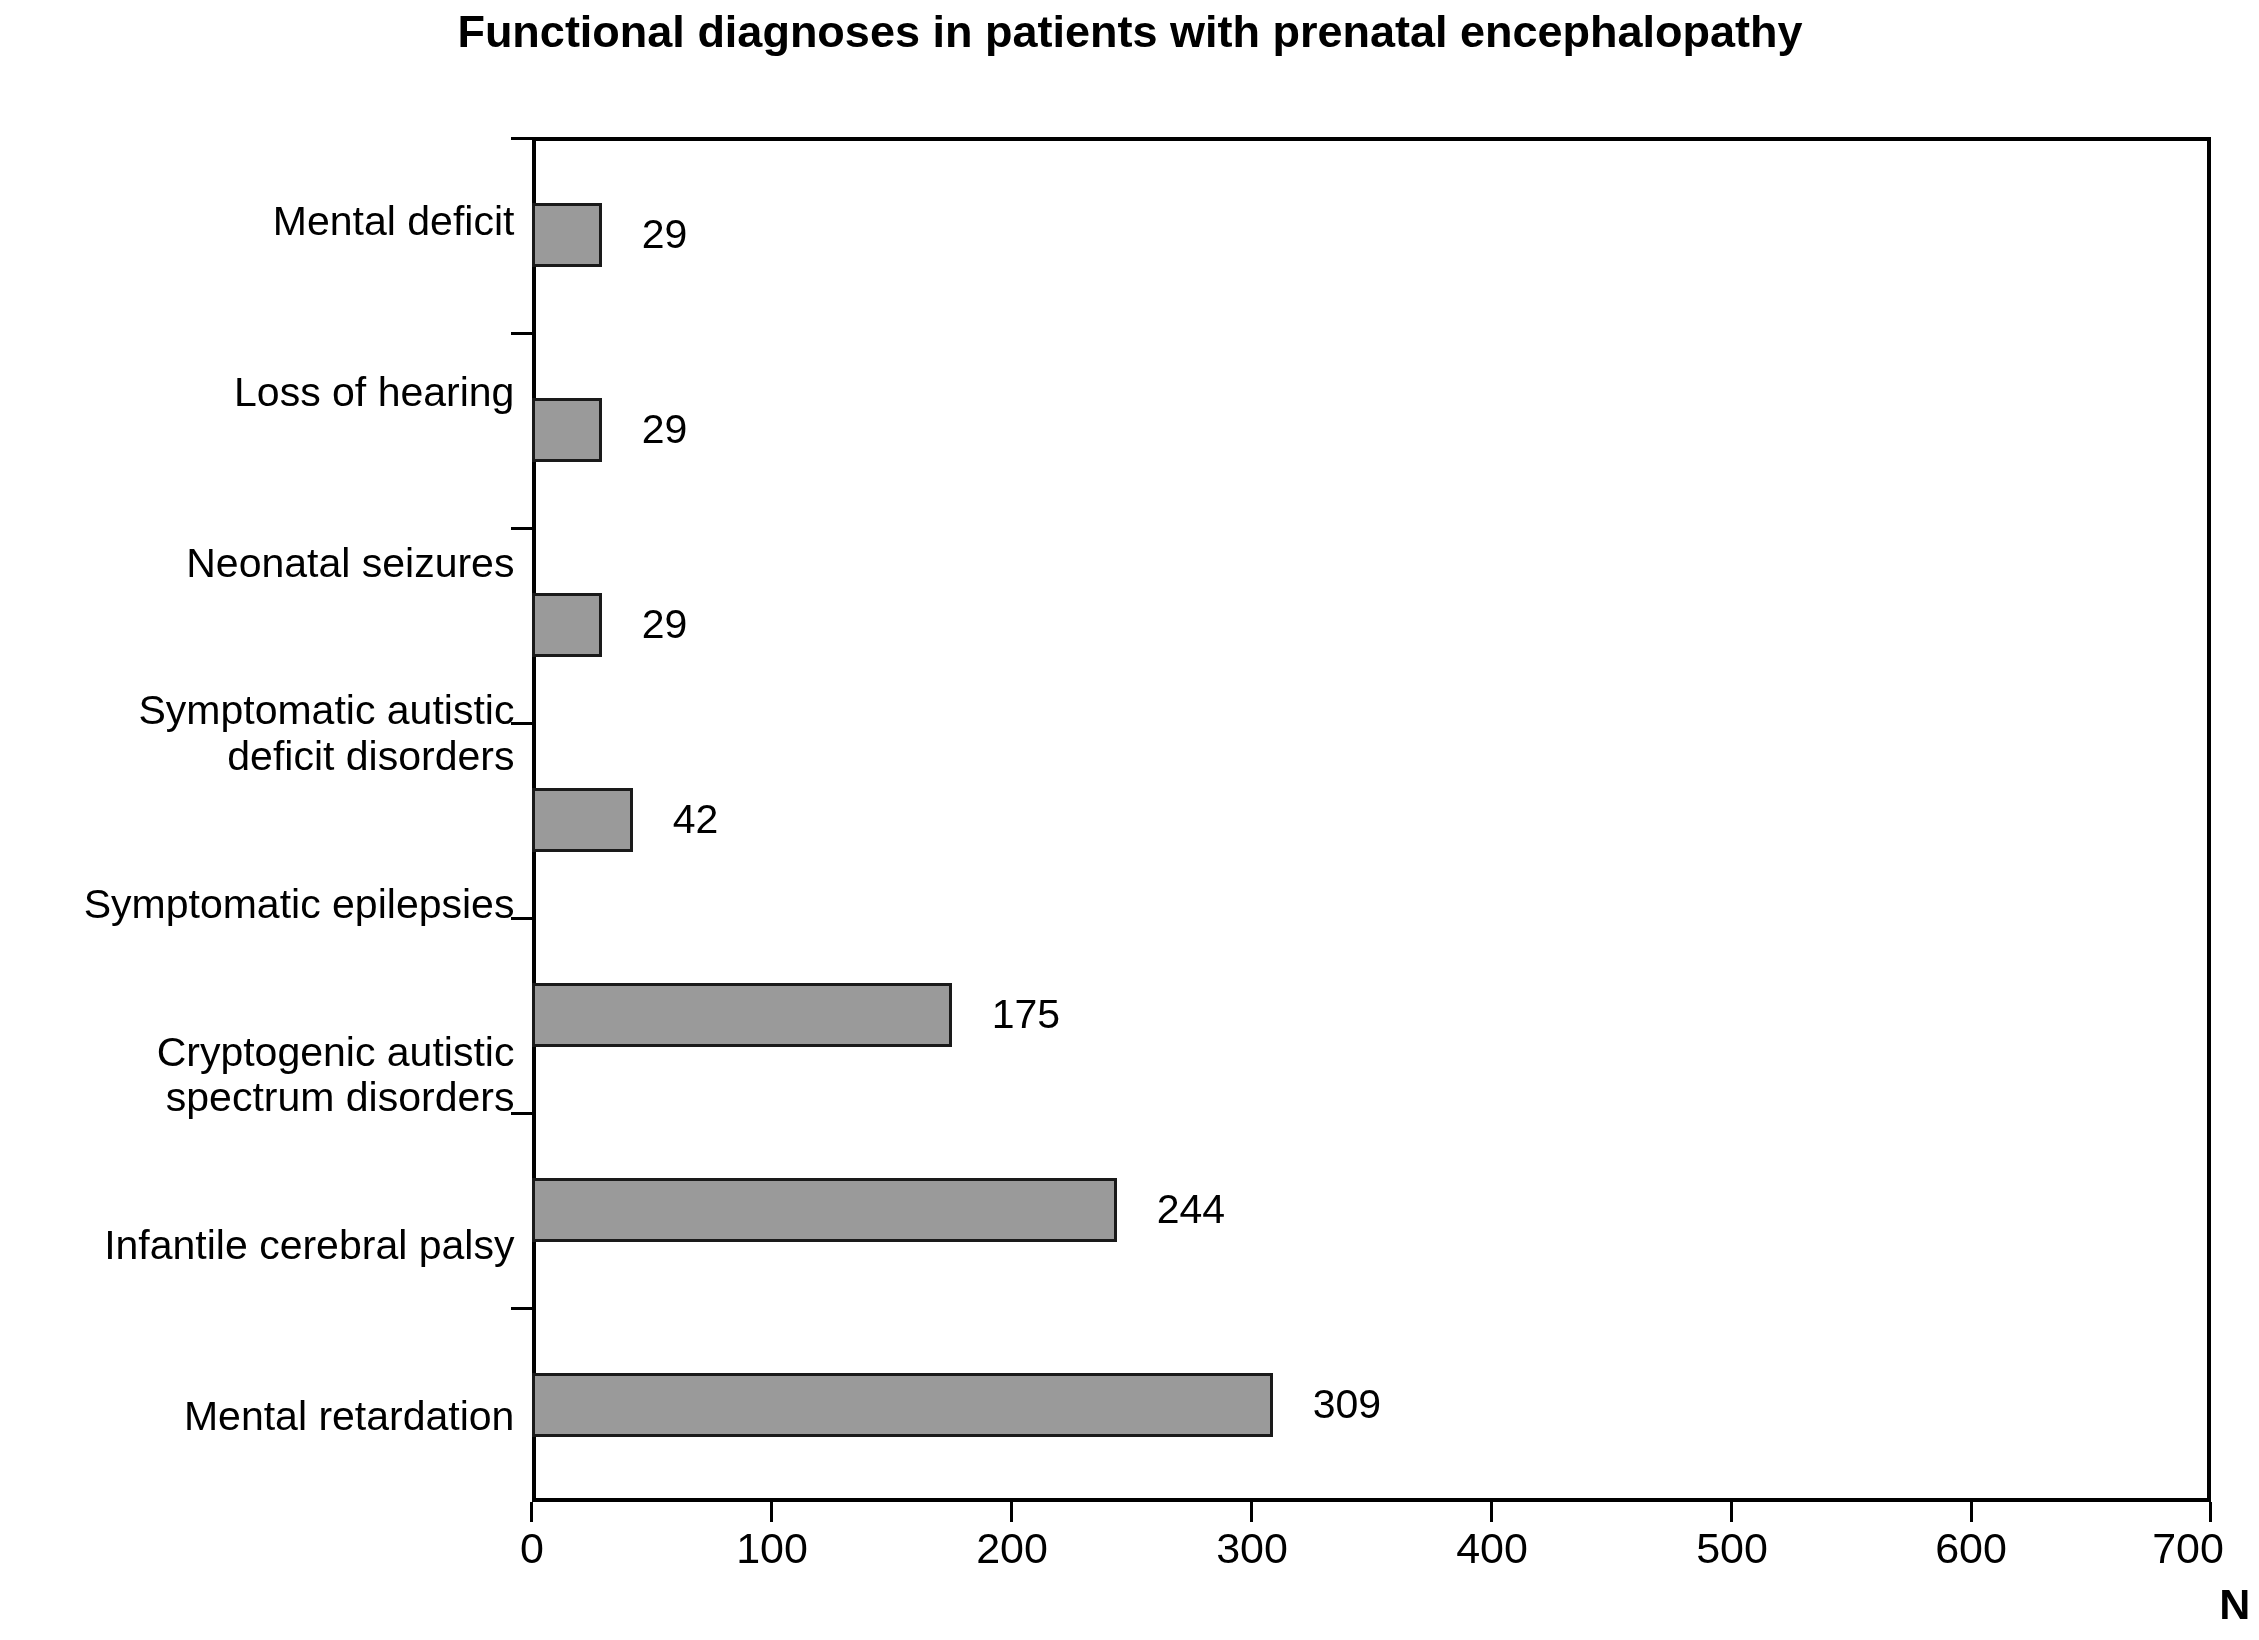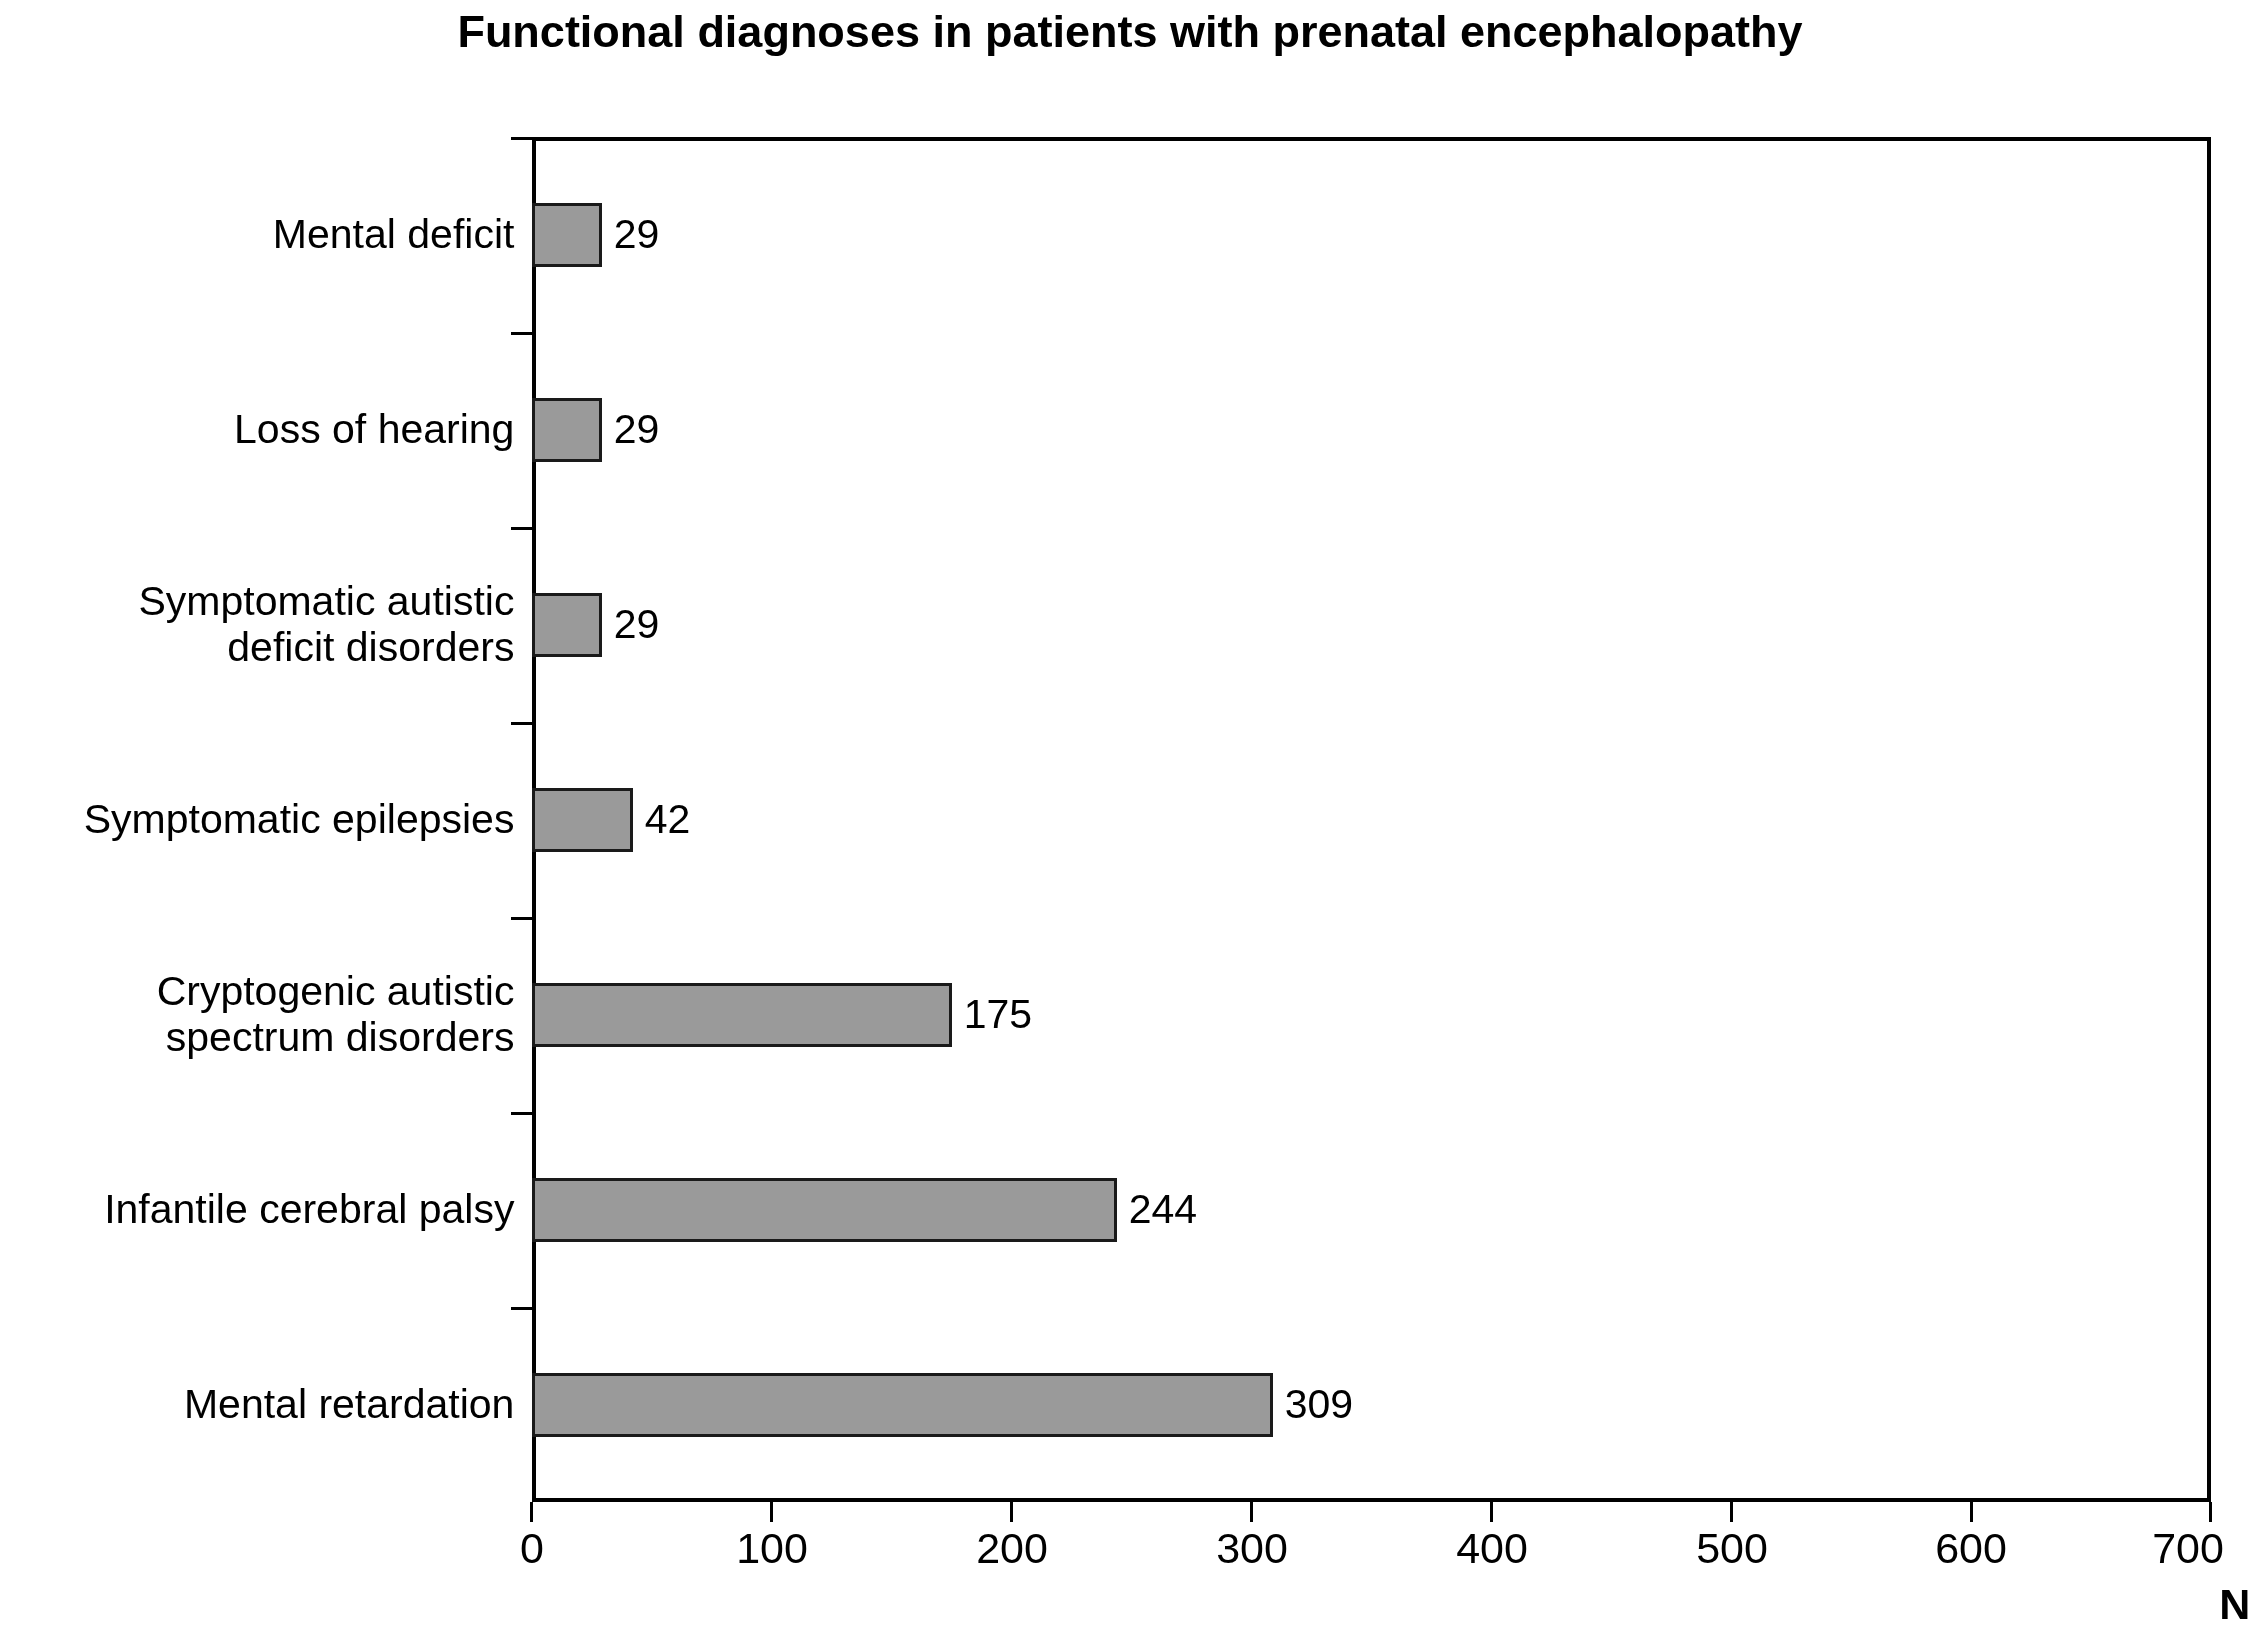--- a/index.html
+++ b/index.html
@@ -75,20 +75,21 @@
   }
 
   .bar-wrap {
     position: absolute;
     left: 0;
     top: 50%;
     transform: translateY(-50%);
     display: flex;
     align-items: center;
     height: 64px;
+    gap: 28px;
   }
 
   .bar {
     height: 64px;
     background: #9a9a9a;
     border: 3.9px solid #1a1a1a;
     box-sizing: border-box;
   }
 
   .bar-value {
@@ -165,20 +166,21 @@
 </head>
 <body>
 
 <div class="figure">
 
   <div class="chart-title">Functional diagnoses in patients with prenatal encephalopathy</div>
 
   <div class="cat-labels">
     <div class="cat-label">Mental deficit</div>
     <div class="cat-label">Loss of hearing</div>
+    <div class="cat-label">Neonatal seizures</div>
     <div class="cat-label">Symptomatic autistic
 deficit disorders</div>
     <div class="cat-label">Symptomatic epilepsies</div>
     <div class="cat-label">Cryptogenic autistic
 spectrum disorders</div>
     <div class="cat-label">Infantile cerebral palsy</div>
     <div class="cat-label">Mental retardation</div>
   </div>
 
   <div class="plot">

